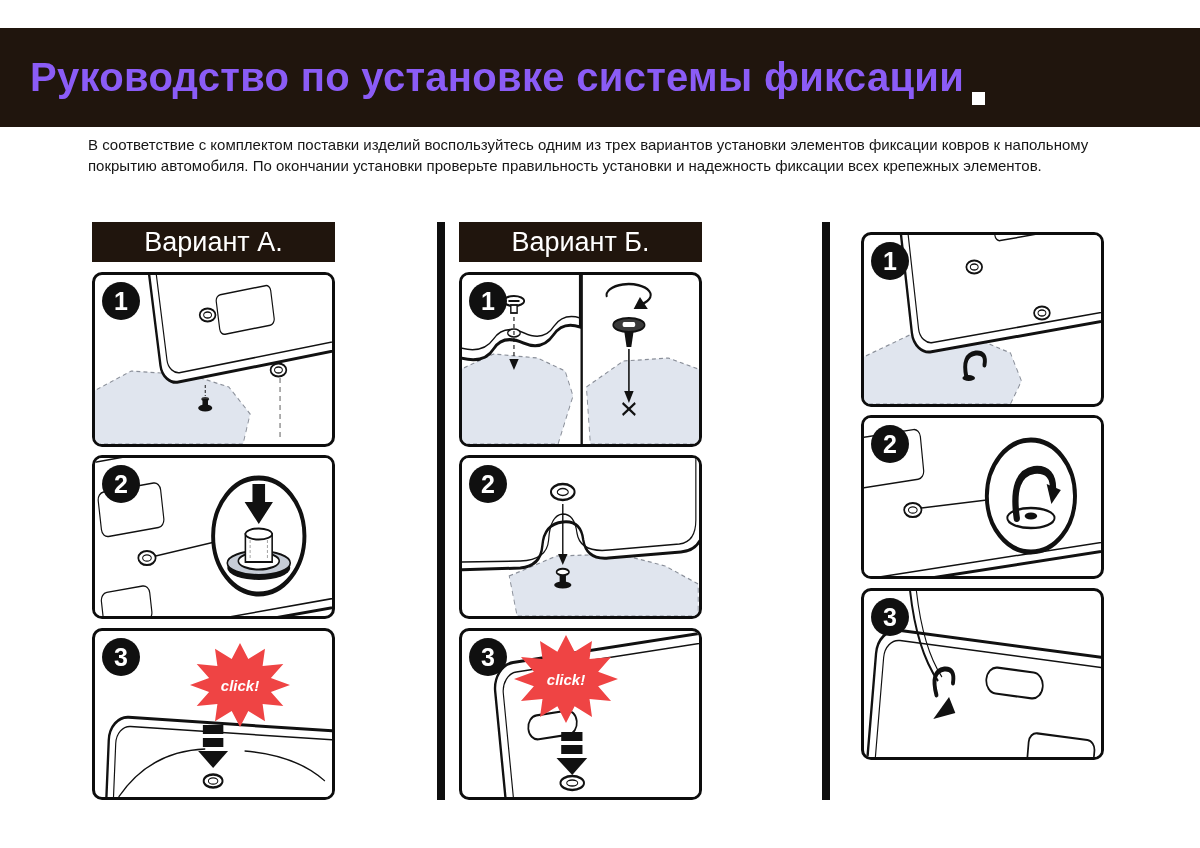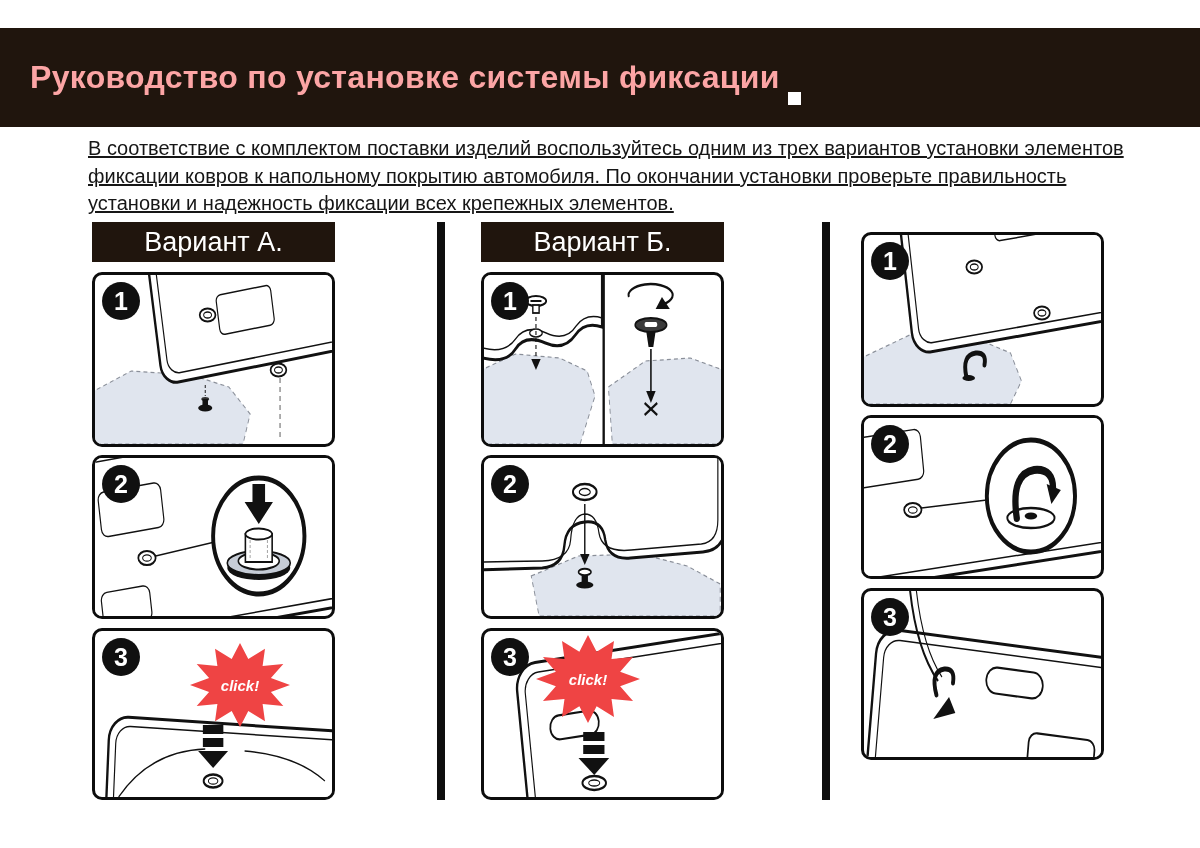--- a/index.html
+++ b/index.html
@@ -2,31 +2,31 @@
 <html><head>
 <meta charset="utf-8">
 <style>
   html,body{margin:0;padding:0;background:#ffffff;}
   .page{position:relative;width:1200px;height:848px;background:#fff;overflow:hidden;
         font-family:"Liberation Sans",sans-serif;}
 
   
   .titlebar{position:absolute;top:28px;left:0;width:1200px;height:99px;background:#20150d;
             display:flex;align-items:center;}
-  .titlebar h1{margin:0 0 0 30px;color:#fca5a5;font-size:32px;font-weight:bold;letter-spacing:.3px;}
+  .titlebar h1{margin:0 0 0 30px;color:#8b5cf6;font-size:40px;font-weight:bold;letter-spacing:.3px;}
   .title-mark{display:inline-block;width:13px;height:13px;background:#fff;margin-left:8px;
               align-self:flex-end;margin-bottom:22px;}
 
   
   .intro{position:absolute;top:135px;left:88px;width:1052px;margin:0;
-         font-size:20px;line-height:1.38;color:#161616;text-decoration:underline;}
+         font-size:15px;line-height:1.38;color:#161616;}
 
   
   .col{position:absolute;top:222px;width:243px;}
-  #colA{left:92px}#colB{left:481px}#colC{left:861px}
+  #colA{left:92px}#colB{left:459px}#colC{left:861px}
   .sep{position:absolute;top:222px;width:8px;height:578px;background:#0e0e0e;}
   #sep1{left:437px}#sep2{left:822px}
 
   .vh{height:40px;background:#20150d;color:#fff;font-size:27px;
       display:flex;align-items:center;justify-content:center;}
 
   .panel{position:relative;border:3px solid #0d0d0d;border-radius:10px;background:#fff;overflow:hidden;}
   .p1{margin-top:10px;height:169px;}
   .p2{margin-top:8px;height:158px;}
   .p3{margin-top:9px;height:166px;}

